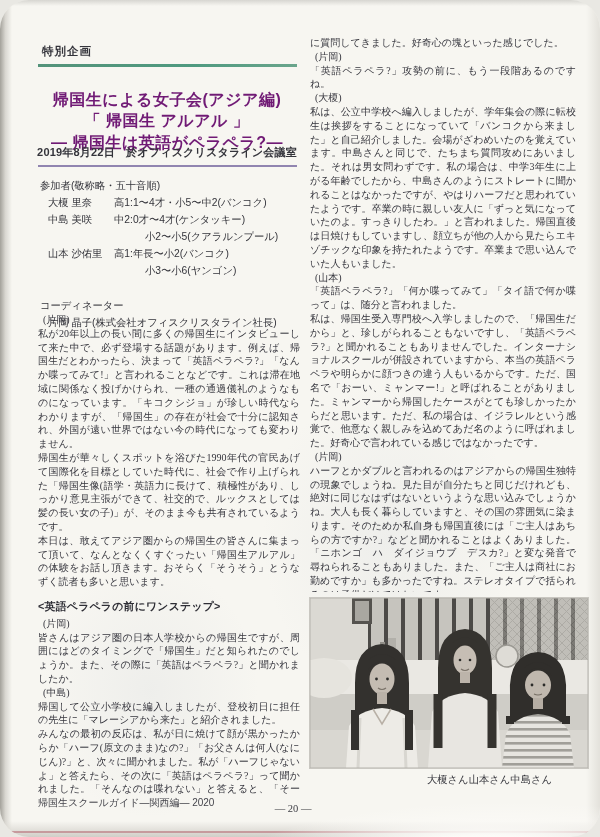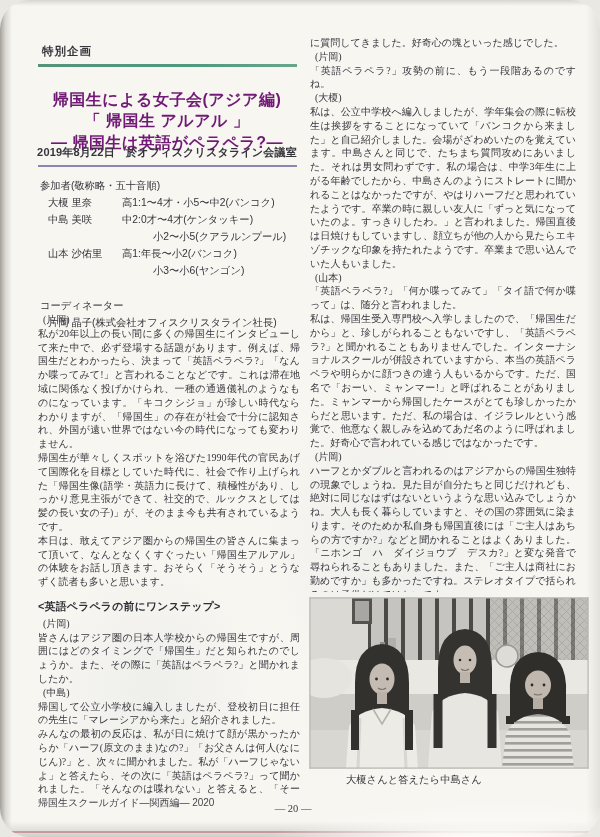--- a/index.html
+++ b/index.html
@@ -38,42 +38,42 @@
   .title span{display:block;}
   .dateline{position:absolute;left:36px;top:145px;width:262px;text-align:center;
     font-family:"Liberation Sans","DejaVu Sans",sans-serif;font-weight:bold;
     font-size:11px;color:#34343b;letter-spacing:.2px;}
   .rule-purple{position:absolute;left:38px;top:165px;width:259px;height:2px;background:#9185b0;}
 
   
   .participants{position:absolute;left:40px;top:177px;width:258px;
     font-family:"Liberation Sans","DejaVu Sans",sans-serif;font-size:10.3px;
     line-height:17px;color:#33333a;}
-  .p-row{display:flex;gap:8px;}
+  .p-row{display:flex;}
   .p-row .p-name{width:66px;flex:none;padding-left:8px;}
   .p-row .p-detail{flex:1;}
   .p-row.cont .p-detail{padding-left:31px;}
   .p-coord{margin-top:18px;}
   .p-coord-name{padding-left:8px;}
 
   
   .body{position:absolute;font-size:10px;line-height:13.8px;text-align:justify;
     word-break:break-all;color:#36363e;}
   .body-left{left:38px;top:313px;width:262px;height:482px;overflow:hidden;}
   .body-right{left:310px;top:36px;width:266px;height:556px;overflow:hidden;}
   .blk{margin:0;}
   .blk.speaker{padding-left:5px;}
   .blk.heading{font-family:"Liberation Sans","DejaVu Sans",sans-serif;font-weight:bold;
     font-size:10.8px;margin-top:11px;margin-bottom:3px;letter-spacing:.3px;color:#2e2e35;}
 
   
   .photo{position:absolute;left:310px;top:598px;width:278px;height:170px;margin:0;
     box-shadow:0 0 0 1px #c9c7c1;}
   .captions{position:absolute;left:310px;top:773px;width:278px;display:flex;
-    justify-content:flex-start;padding:0 36px;box-sizing:border-box;
+    justify-content:flex-end;padding:0 36px;box-sizing:border-box;
     font-family:"Liberation Sans","DejaVu Sans",sans-serif;font-size:10.3px;color:#33333a;}
 
   
   .footer-left{position:absolute;left:38px;top:796px;
     font-family:"Liberation Sans","DejaVu Sans",sans-serif;font-size:10px;color:#44444b;}
   .footer-page{position:absolute;left:248px;top:803px;width:90px;text-align:center;
     font-size:10.5px;color:#3c3c43;}
 </style>
 </head>
 <body>
@@ -242,21 +242,21 @@
       <path d="M192,170 L196,136 Q204,118 228,116 Q252,118 260,136 L264,170 Z" fill="url(#stripes)"></path>
       <path d="M200,118 L200,126 M256,118 L256,126" stroke="#302e2b" stroke-width="8"></path>
       <rect width="278" height="170" fill="none" stroke="#b5b3ad" stroke-width="1"></rect>
     </svg>
   </figure>
 
   <div class="captions">
 
       <span>大榎さん</span>
 
-      <span>と答えたら</span>
+      <span>山本さん</span>
 
       <span>中島さん</span>
     </div>
 
   <div class="footer-left">帰国生スクールガイド―関西編― 2020</div>
   <div class="footer-page">― 20 ―</div>
 
   <div class="edge-bottom"></div>
   <div class="bottom-line"></div>
   <div class="paper-curl"></div>

